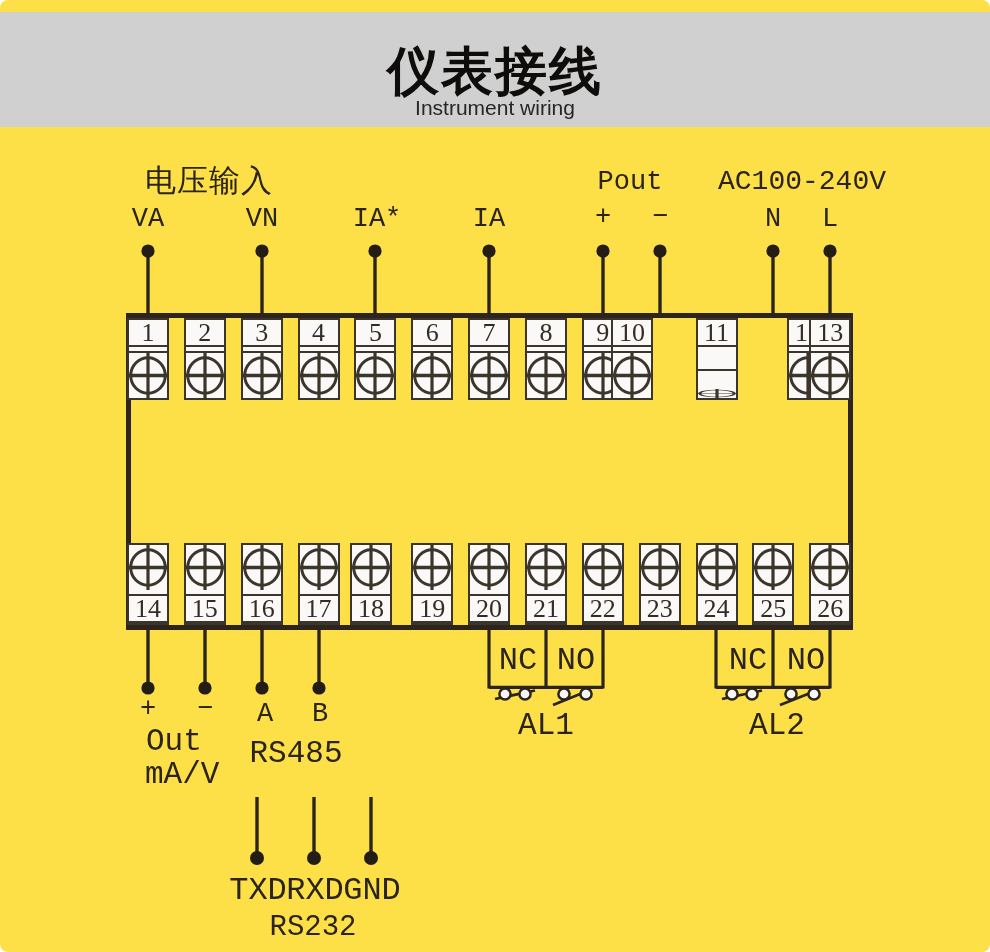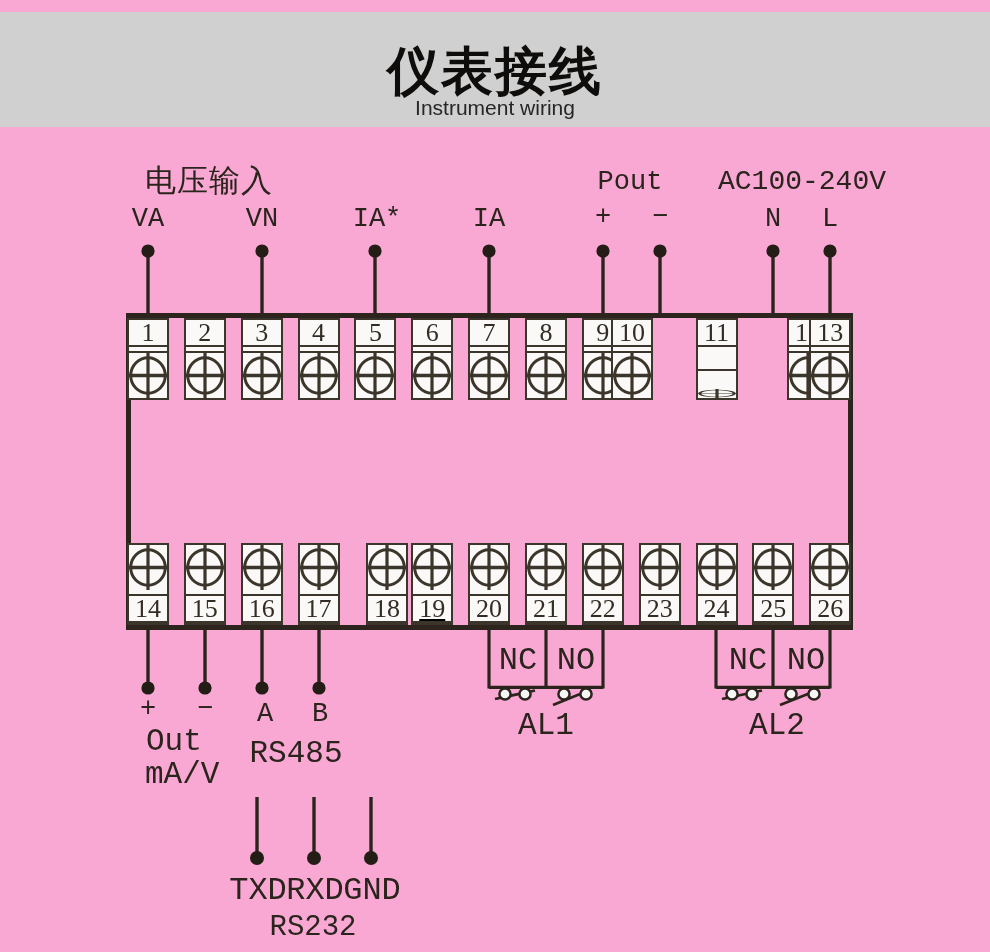--- a/index.html
+++ b/index.html
@@ -1,17 +1,17 @@
 <!DOCTYPE html>
 <html><head>
 <meta charset="utf-8">
 <style>
   html,body{margin:0;padding:0;}
-  .page{position:relative;width:990px;height:952px;background:#f9a8d4;overflow:hidden;
-        font-family:"Liberation Sans",sans-serif;}
+  .page{position:relative;width:990px;height:952px;background:#fde047;overflow:hidden;
+        font-family:"Liberation Sans",sans-serif;border-radius:8px;}
   .banner{position:absolute;left:0;top:12px;width:990px;height:115px;background:#d0d0d0;}
   .title-cn{position:absolute;left:495px;top:60px;transform:translate(-50%,-50%);
             font-family:"Liberation Sans",sans-serif;font-weight:bold;font-size:52px;
             color:#0f0d0b;letter-spacing:2px;white-space:nowrap;}
   .title-en{position:absolute;left:495px;top:96px;transform:translate(-50%,-50%);
             font-size:21px;color:#262626;white-space:nowrap;}
 
   .wires{position:absolute;left:0;top:0;width:990px;height:952px;pointer-events:none;}
 
   .outer-box{position:absolute;left:126px;top:313px;width:727px;height:317px;
@@ -268,30 +268,30 @@
       </div>
       <div class="tcell" style="left: 297.55px;">
         <svg class="screw-svg" viewBox="0 0 38 44" preserveAspectRatio="none">
           <line x1="19" y1="0" x2="19" y2="44"></line>
           <line x1="0" y1="22" x2="38" y2="22"></line>
           <circle cx="19" cy="22" r="17.3"></circle>
         </svg>
         <div class="tgap"></div>
         <div class="tnum">17</div>
       </div>
-      <div class="tcell" style="left: 366px; justify-content: flex-end;">
+      <div class="tcell" style="left: 350px; justify-content: flex-end;">
         <svg class="screw-svg" viewBox="0 0 38 44" preserveAspectRatio="none">
           <line x1="19" y1="0" x2="19" y2="44"></line>
           <line x1="0" y1="22" x2="38" y2="22"></line>
           <circle cx="19" cy="22" r="17.3"></circle>
         </svg>
         <div class="tgap"></div>
         <div class="tnum">18</div>
       </div>
-      <div class="tcell" style="left: 411.25px; text-decoration: underline;">
+      <div class="tcell" style="left: 411.25px;">
         <svg class="screw-svg" viewBox="0 0 38 44" preserveAspectRatio="none">
           <line x1="19" y1="0" x2="19" y2="44"></line>
           <line x1="0" y1="22" x2="38" y2="22"></line>
           <circle cx="19" cy="22" r="17.3"></circle>
         </svg>
         <div class="tgap"></div>
         <div class="tnum">19</div>
       </div>
       <div class="tcell" style="left: 468.1px;">
         <svg class="screw-svg" viewBox="0 0 38 44" preserveAspectRatio="none">

